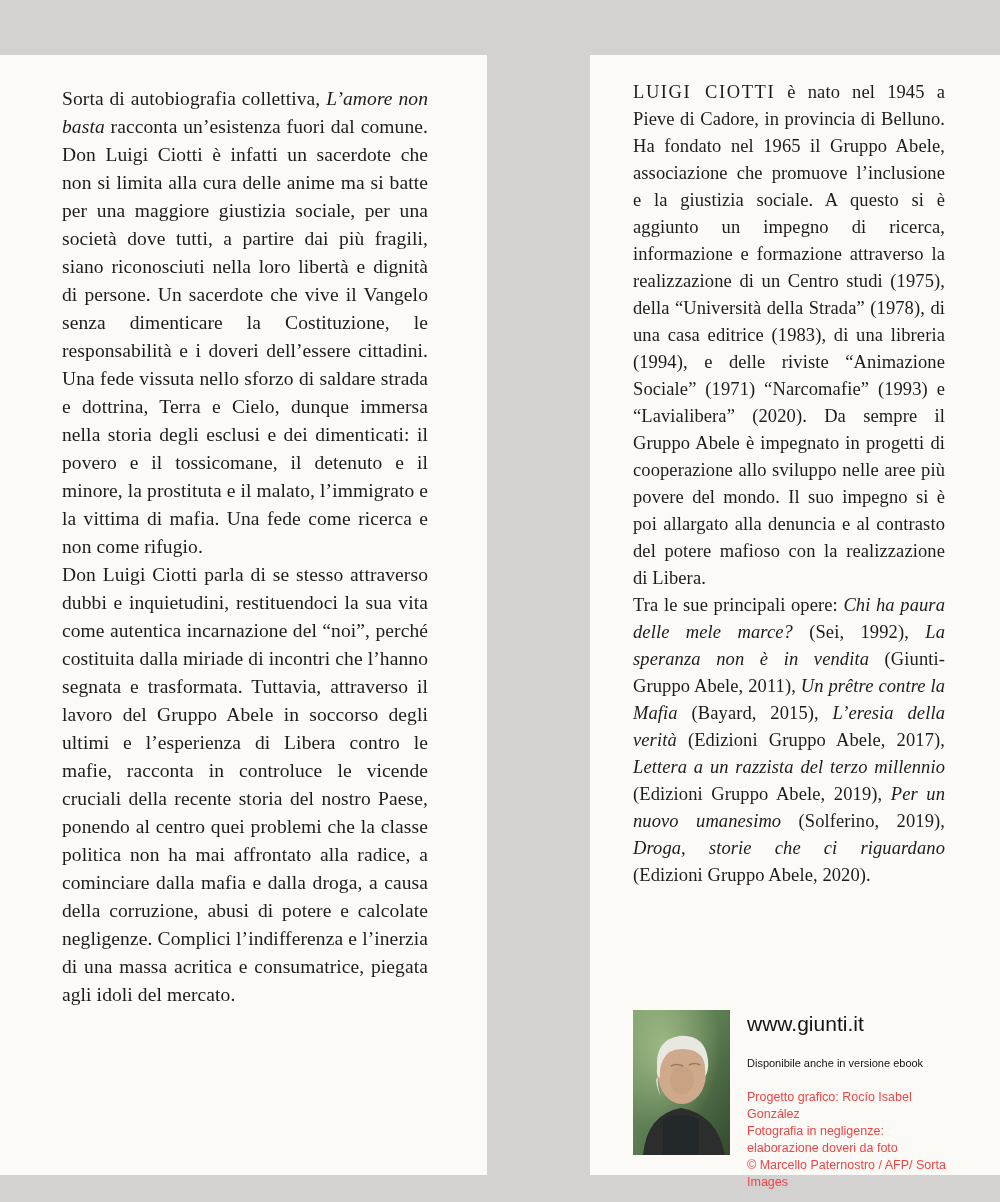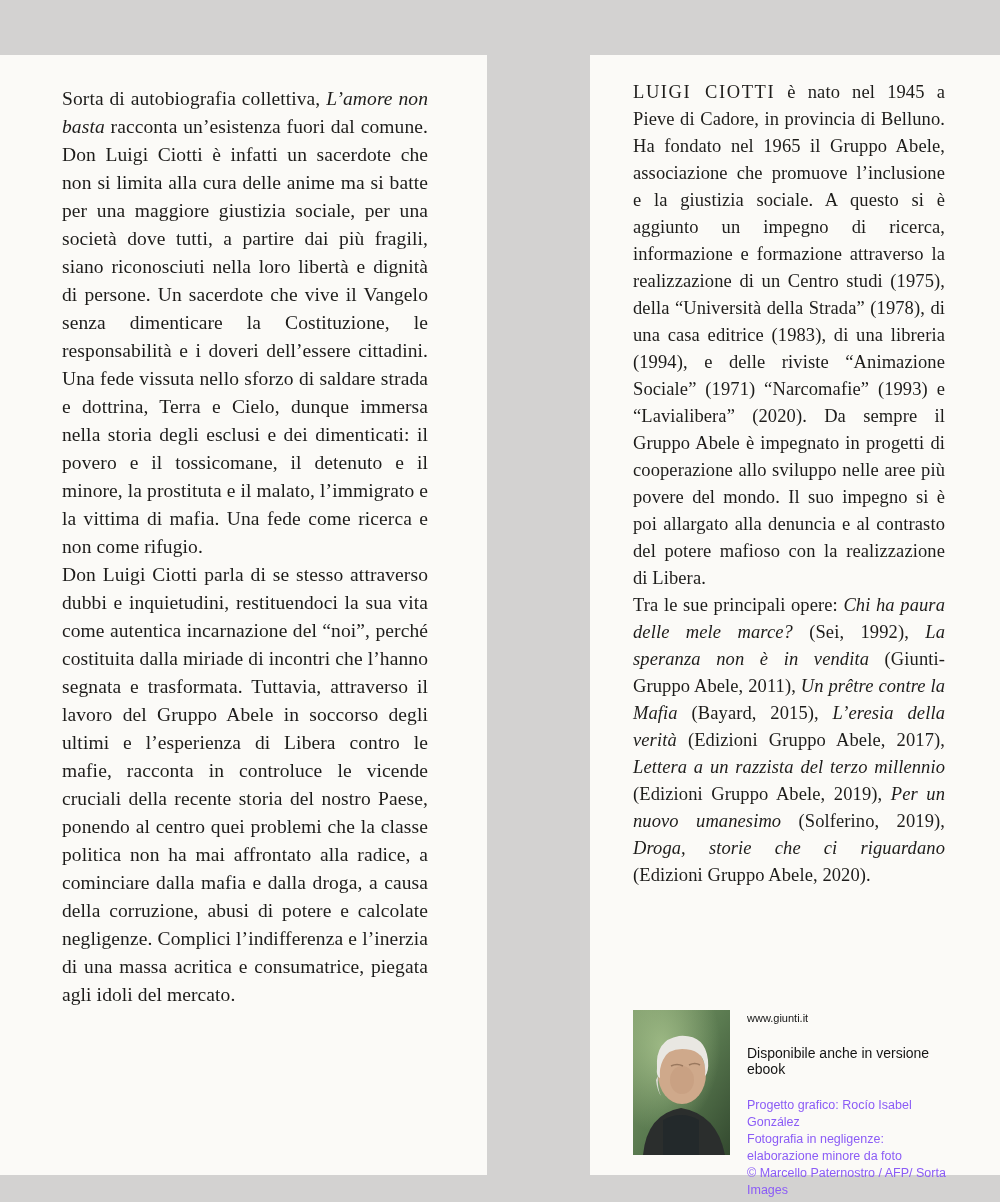--- a/index.html
+++ b/index.html
@@ -54,33 +54,33 @@
     width:97px;height:145px;
     flex:0 0 97px;
     overflow:hidden;
     background:#55704c;
   }
   .footer-text{
     flex:1;
     padding-top:2px;
   }
   .website{
-    font-size:11px;
+    font-size:21px;
     color:#141414;
   }
   .ebook{
     margin-top:21px;
-    font-size:14px;
+    font-size:11px;
     color:#141414;
   }
   .credits{
     margin-top:20px;
     font-size:12.5px;
     line-height:17px;
-    color:#8b5cf6;
+    color:#ef4444;
   }
 </style>
 </head>
 <body>
 
 <div class="page">
 
   <div class="flap flap-left">
     <p class="body-text"><span>Sorta di autobiografia collettiva, </span><span class="italic">L’amore non basta</span><span> racconta un’esistenza fuori dal comune. Don Luigi Ciotti è infatti un sacerdote che non si limita alla cura delle anime ma si batte per una maggiore giustizia sociale, per una società dove tutti, a partire dai più fragili, siano riconosciuti nella loro libertà e dignità di persone. Un sacerdote che vive il Vangelo senza dimenticare la Costituzione, le responsabilità e i doveri dell’essere cittadini. Una fede vissuta nello sforzo di saldare strada e dottrina, Terra e Cielo, dunque immersa nella storia degli esclusi e dei dimenticati: il povero e il tossicomane, il detenuto e il minore, la prostituta e il malato, l’immigrato e la vittima di mafia. Una fede come ricerca e non come rifugio.</span></p>
     <p class="body-text"><span>Don Luigi Ciotti parla di se stesso attraverso dubbi e inquietudini, restituendoci la sua vita come autentica incarnazione del “noi”, perché costituita dalla miriade di incontri che l’hanno segnata e trasformata. Tuttavia, attraverso il lavoro del Gruppo Abele in soccorso degli ultimi e l’esperienza di Libera contro le mafie, racconta in controluce le vicende cruciali della recente storia del nostro Paese, ponendo al centro quei problemi che la classe politica non ha mai affrontato alla radice, a cominciare dalla mafia e dalla droga, a causa della corruzione, abusi di potere e calcolate negligenze. Complici l’indifferenza e l’inerzia di una massa acritica e consumatrice, piegata agli idoli del mercato.</span></p>
@@ -115,20 +115,20 @@
           <path d="M38 56 Q44 53 50 56" stroke="#9a785e" stroke-width="1.6" fill="none"></path>
           <path d="M56 55 Q62 52 67 55" stroke="#9a785e" stroke-width="1.6" fill="none"></path>
         </svg>
       </div>
       <div class="footer-text">
         <div class="website">www.giunti.it</div>
         <div class="ebook">Disponibile anche in versione ebook</div>
         <div class="credits">
           <div>Progetto grafico: Rocío Isabel González</div>
           <div>Fotografia in negligenze:</div>
-          <div>elaborazione minore da foto</div>
+          <div>elaborazione doveri da foto</div>
           <div>© Marcello Paternostro / AFP/ Sorta Images</div>
         </div>
       </div>
     </div>
   </div>
 
 </div>
 
 </body></html>

